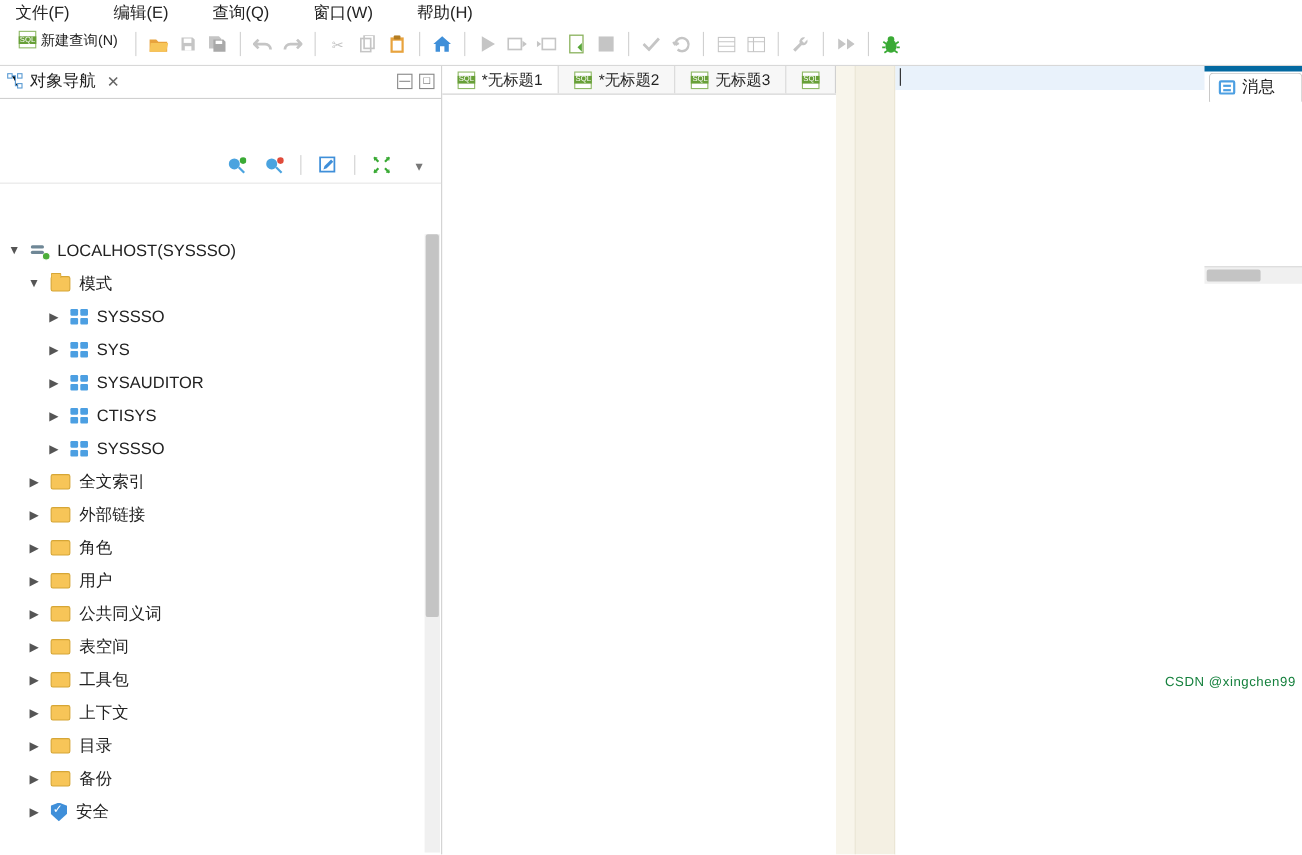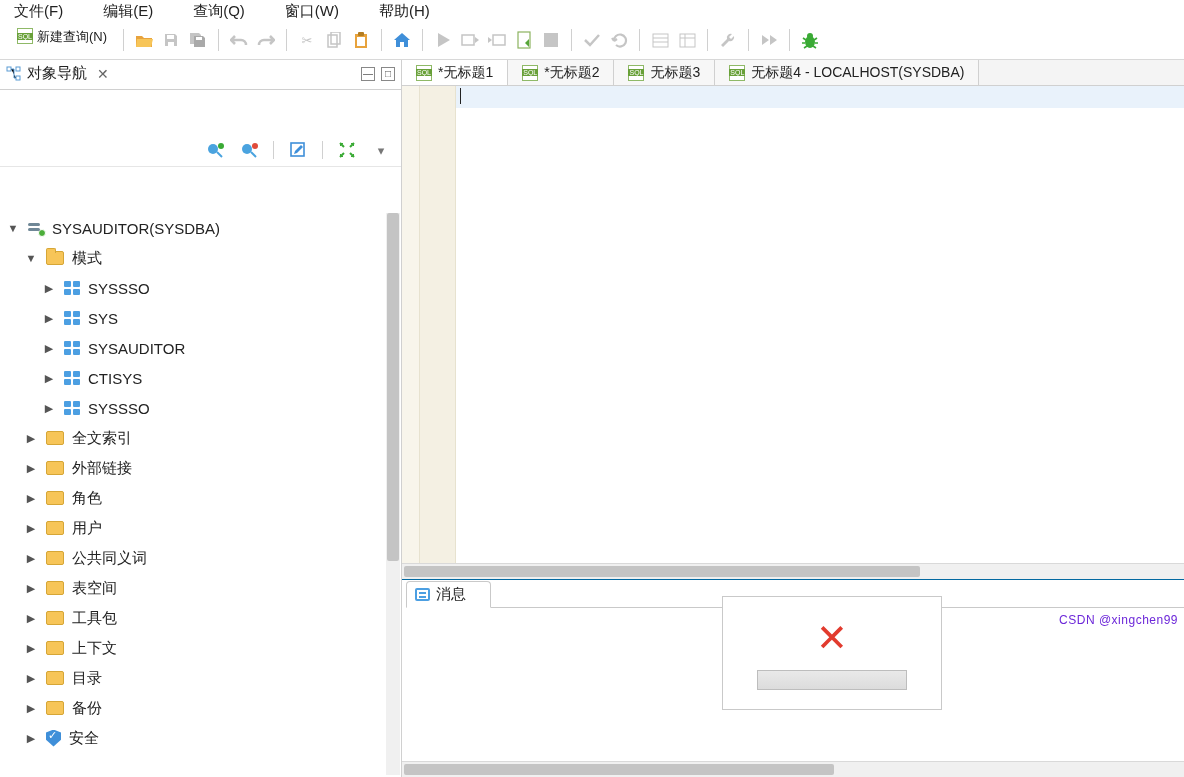--- a/index.html
+++ b/index.html
@@ -44,52 +44,52 @@
 .ico-db{ width:16px;height:14px; position:relative;}
 .ico-db::before{content:"";position:absolute;left:0;top:2px;width:12px;height:3px;background:#6f8796;border-radius:2px;}
 .ico-db::after{content:"";position:absolute;left:0;top:7px;width:12px;height:3px;background:#6f8796;border-radius:2px;}
 .ico-db .dot{position:absolute;right:-2px;bottom:-2px;width:8px;height:8px;background:#4cae3a;border-radius:50%;border:1px solid #fff;}
 .ico-schema{ width:16px;height:14px; display:grid; grid-template-columns:1fr 1fr; grid-template-rows:1fr 1fr; gap:2px;}
 .ico-schema span{background:#4c9fe2;border-radius:1px;}
 .ico-shield{ width:15px;height:17px; background:#3f8fd9; clip-path: polygon(50% 0,100% 18%,100% 60%,50% 100%,0 60%,0 18%); position:relative;}
 .ico-shield::after{content:"✓";position:absolute;left:2px;top:-1px;color:#fff;font-size:11px;}
 
 
-.rightpane{ flex:1; display:flex; flex-direction:column; overflow:hidden;}
+.rightpane{ flex:1; display:flex; flex-direction:row; overflow:hidden;}
 .editor-tabs{ display:flex; border-bottom:1px solid #d0d0d0; background:#f4f4f4; height:26px; overflow: hidden;}
 .etab{ display:flex; align-items:center; gap:6px; padding:0 14px; border-right:1px solid #d0d0d0; background:#f7f7f7; font-size:14px; cursor:pointer; white-space: nowrap;}
 .etab.active{ background:#fff; }
 .sql-ico{ width:16px;height:16px; background:linear-gradient(#fff,#fff); border:1px solid #8fb967; display:flex;align-items:center;justify-content:center;font-size:7px;color:#fff;}
 .sql-ico::after{content:"SQL"; background:#68a038; padding:0 1px; }
 
 .editor-area{ flex:1; display:flex; position:relative; background:#fff;}
 .gutter{ width:36px; background:#f4f0e3; border-right:1px solid #e7e2cf;}
 .gutter.mark{ width:18px; background:#f8f5eb;}
 .code{ flex:1; background:#e9f2fb; padding:2px 4px; font-family:Consolas,monospace; font-size:14px; position:relative; height:22px;}
 .code .caret{ position:absolute; left:4px; top:2px; width:1px; height:16px; background:#222;}
 .code-rest{ position:absolute;left:54px;right:0;top:22px;bottom:0;background:#fff;}
 .ed-hscroll{ height:16px; background:#f0f0f0; border-top:1px solid #d9d9d9; position:relative;}
 .ed-hscroll .thumb{ position:absolute; left:2px; top:2px; bottom:2px; width:66%; background:#c4c4c4; border-radius:2px;}
 
-.bottom-panel{ border-top:1px solid #0369a1; display:flex; flex-direction:column; height:198px; position:relative;}
+.bottom-panel{ border-top:5px solid #0369a1; display:flex; flex-direction:column; height:198px; position:relative;}
 .bp-tabs{ display:flex; height:28px; align-items:flex-end;}
 .bp-tab{ border:1px solid #c9c9c9; border-bottom:1px solid #fff; background:#fff; padding:3px 24px 3px 8px; display:flex; gap:6px; align-items:center; border-radius:4px 4px 0 0; margin-left:4px;font-size:15px;}
 .bp-tabline{ flex:1; border-bottom:1px solid #c9c9c9; height:100%;}
 .bp-body{ flex:1; background:#fff; position:relative; border-top:none;}
 .popup{ position:absolute; left:320px; top:-12px; width:220px; height:114px; background:#fff; border:1px solid #c9c9c9; display:flex;flex-direction:column;align-items:center;justify-content:center; gap:10px;}
 .popup .x{ font-size:38px; color:#e23b2e; font-weight:300;}
 .popup .bar{ width:150px;height:20px;background:linear-gradient(#e9e9e9,#dcdcdc);border:1px solid #bdbdbd;}
 .bp-hscroll{ height:16px; background:#f0f0f0; position:relative; border-top:1px solid #d9d9d9;}
 .bp-hscroll .thumb{position:absolute;left:2px;top:2px;bottom:2px;width:55%;background:#c4c4c4;border-radius:2px;}
 
 .msg-ico{ width:15px;height:13px;border:2px solid #4c9fe2;border-radius:2px;position:relative;}
 .msg-ico::before{content:"";position:absolute;left:2px;top:2px;right:2px;height:2px;background:#4c9fe2;}
 .msg-ico::after{content:"";position:absolute;left:2px;top:6px;width:7px;height:2px;background:#4c9fe2;}
 
-.watermark{position:absolute;right:6px;bottom:150px;font-size:12px;color:#6d28d9;pointer-events:none;letter-spacing:0.5px;}
+.watermark{position:absolute;right:6px;bottom:150px;font-size:12px;color:#15803d;pointer-events:none;letter-spacing:0.5px;}
 </style>
 </head>
 <body>
 
 <div class="menubar">
   <span>文件(F)</span>
   <span>编辑(E)</span>
   <span>查询(Q)</span>
   <span>窗口(W)</span>
   <span>帮助(H)</span>
@@ -277,21 +277,21 @@
         </span>
       <span class="pt-ico" style="color:#777">▾</span>
     </div>
     <div class="tree-wrap">
       <div class="tree">
         <div class="tree-item lv0">
           <span class="tw">▼</span>
           <span class="ico-db">
               <span class="dot"></span>
             </span>
-          <span class="lbl">SYSAUDITOR(SYSDBA)</span>
+          <span class="lbl">LOCALHOST(SYSSSO)</span>
         </div>
         <div class="tree-item lv1">
           <span class="tw">▼</span>
           <span class="ico-folder open"></span>
           <span class="lbl">模式</span>
         </div>
         <div class="tree-item lv2">
             <span class="tw">▶</span>
             <span class="ico-schema">
               <span></span>
@@ -413,21 +413,20 @@
       <div class="etab">
           <span class="sql-ico"></span>
           <span>*无标题2</span>
         </div>
       <div class="etab">
           <span class="sql-ico"></span>
           <span>无标题3</span>
         </div>
       <div class="etab">
           <span class="sql-ico"></span>
-          <span>无标题4 - LOCALHOST(SYSDBA)</span>
         </div>
     </div>
     <div class="editor-area">
       <div class="gutter mark"></div>
       <div class="gutter"></div>
       <div class="code">
           <span class="caret"></span>
         </div>
       <div class="code-rest"></div>
     </div>

